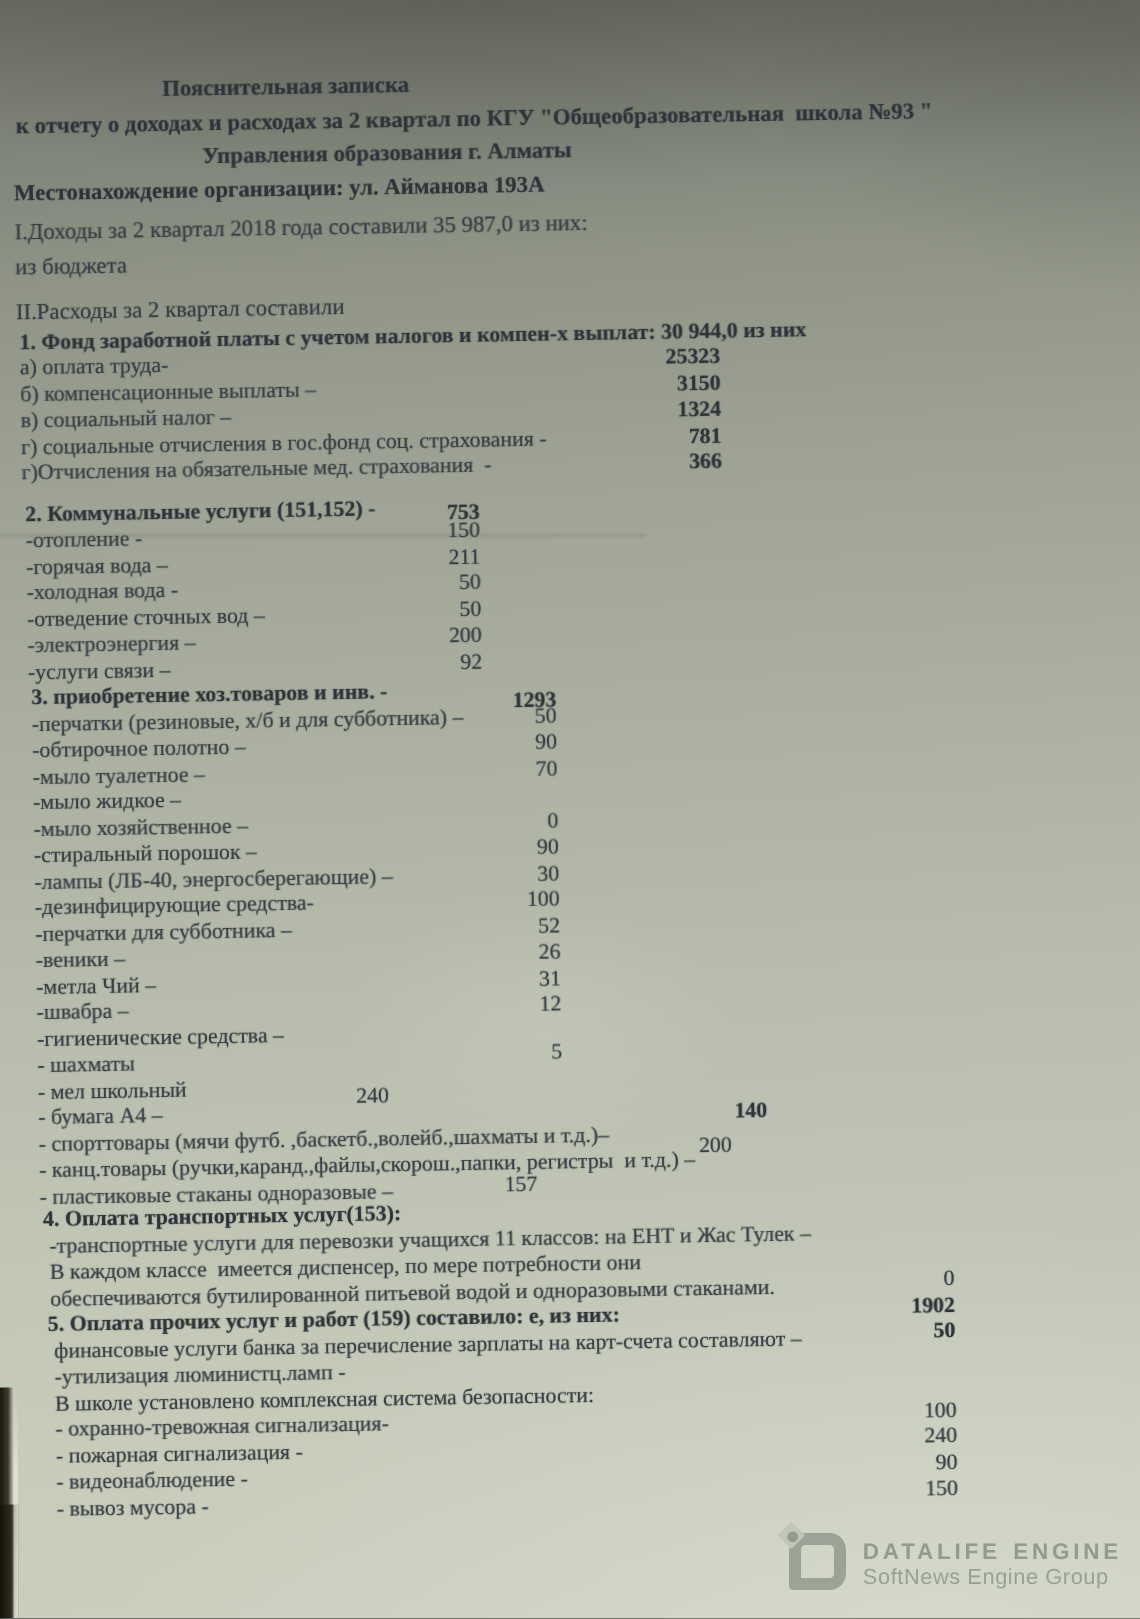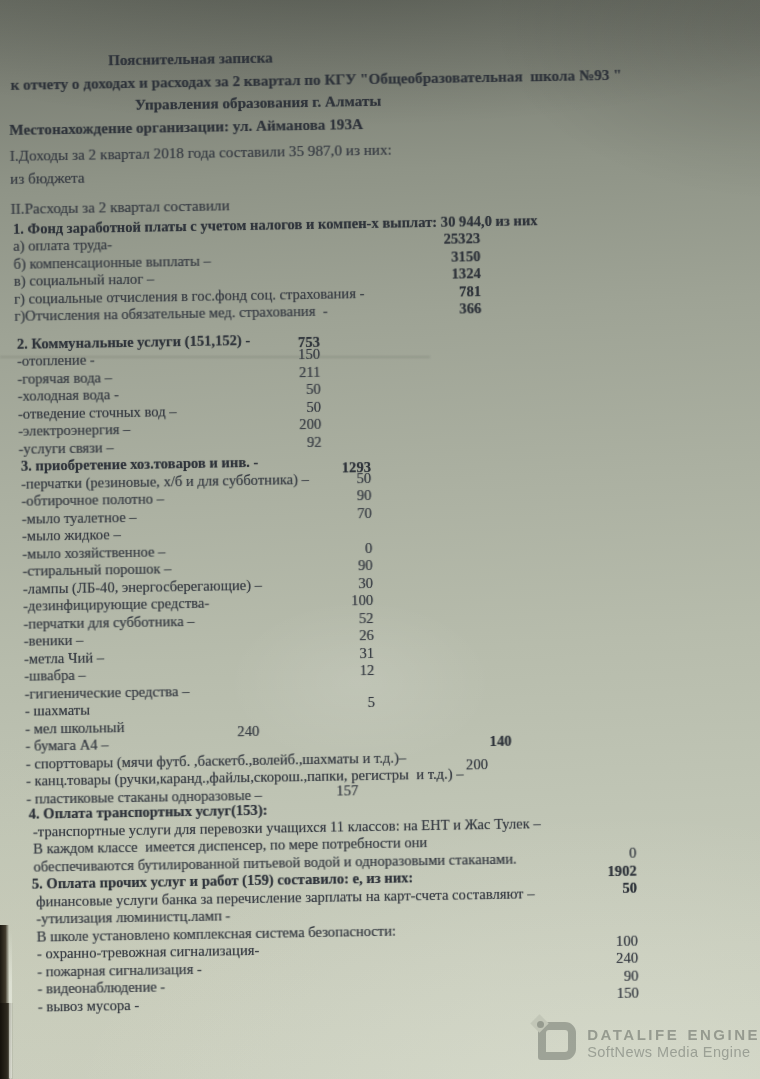--- a/index.html
+++ b/index.html
@@ -38,21 +38,21 @@
   
   .sp4{height:4px}.sp8{height:8px}.sp10{height:10px}.sp2{height:2px}
   .secm{margin-top:-4px}
   
   .crease{position:absolute;top:356px;left:0;width:430px;height:2px;background:rgba(70,75,66,0.16);filter:blur(1px);}
   .sheen{position:absolute;top:598px;left:225px;width:270px;height:170px;background:radial-gradient(ellipse,rgba(255,255,255,0.10),transparent 70%);}
   .strip1{position:absolute;left:0;top:925px;width:9px;height:154px;background:linear-gradient(to right,#1b1810,#403a2c 60%,rgba(64,58,44,0) 100%);filter:blur(0.4px);}
   .strip2{position:absolute;left:0;top:1003px;width:13px;height:76px;background:linear-gradient(to right,#14110a,#2e2a1f 55%,rgba(46,42,31,0) 100%);filter:blur(0.4px);}
   .paper-edge{position:absolute;left:9px;top:930px;width:3px;height:149px;border-radius:2px;background:linear-gradient(to bottom,rgba(236,239,228,0) 0%,rgba(240,243,232,0.5) 35%,rgba(245,247,237,0.65) 100%);}
   
-  .wm{position:absolute;right:0;top:1022px;display:flex;align-items:center;gap:11px;font-family:"Liberation Sans", sans-serif;}
+  .wm{position:absolute;right:12px;top:1022px;display:flex;align-items:center;gap:11px;font-family:"Liberation Sans", sans-serif;}
   .wm-logo{position:relative;width:22px;height:22px;border:8px solid rgba(100,106,99,0.48);border-radius:11px 11px 11px 3px;}
   .wm-logo::before{content:"";position:absolute;left:-13px;top:-13px;width:13px;height:13px;background:#c2c6b7;transform:rotate(45deg);}
   .wm-logo::after{content:"";position:absolute;left:-9px;top:-9px;width:7px;height:7px;border-radius:50%;background:rgba(100,106,99,0.48);}
   .wm-text{display:flex;flex-direction:column;line-height:1.05;}
   .wm-brand{font-size:21px;font-weight:700;letter-spacing:2.5px;color:rgba(100,106,99,0.55);font-variant:small-caps;text-transform:lowercase;}
   .wm-sub{font-size:14.5px;letter-spacing:0.4px;color:rgba(100,106,99,0.5);margin-top:1px;}
 </style>
 </head>
 <body>
 
@@ -139,16 +139,16 @@
   </div>
 
   <div class="strip1"></div>
   <div class="strip2"></div>
   <div class="paper-edge"></div>
 
   <div class="wm">
     <div class="wm-logo"></div>
     <div class="wm-text">
       <span class="wm-brand">DataLife Engine</span>
-      <span class="wm-sub">SoftNews Media Engine</span>
+      <span class="wm-sub">SoftNews Engine Group</span>
     </div>
   </div>
 </div>
 
 </body></html>

